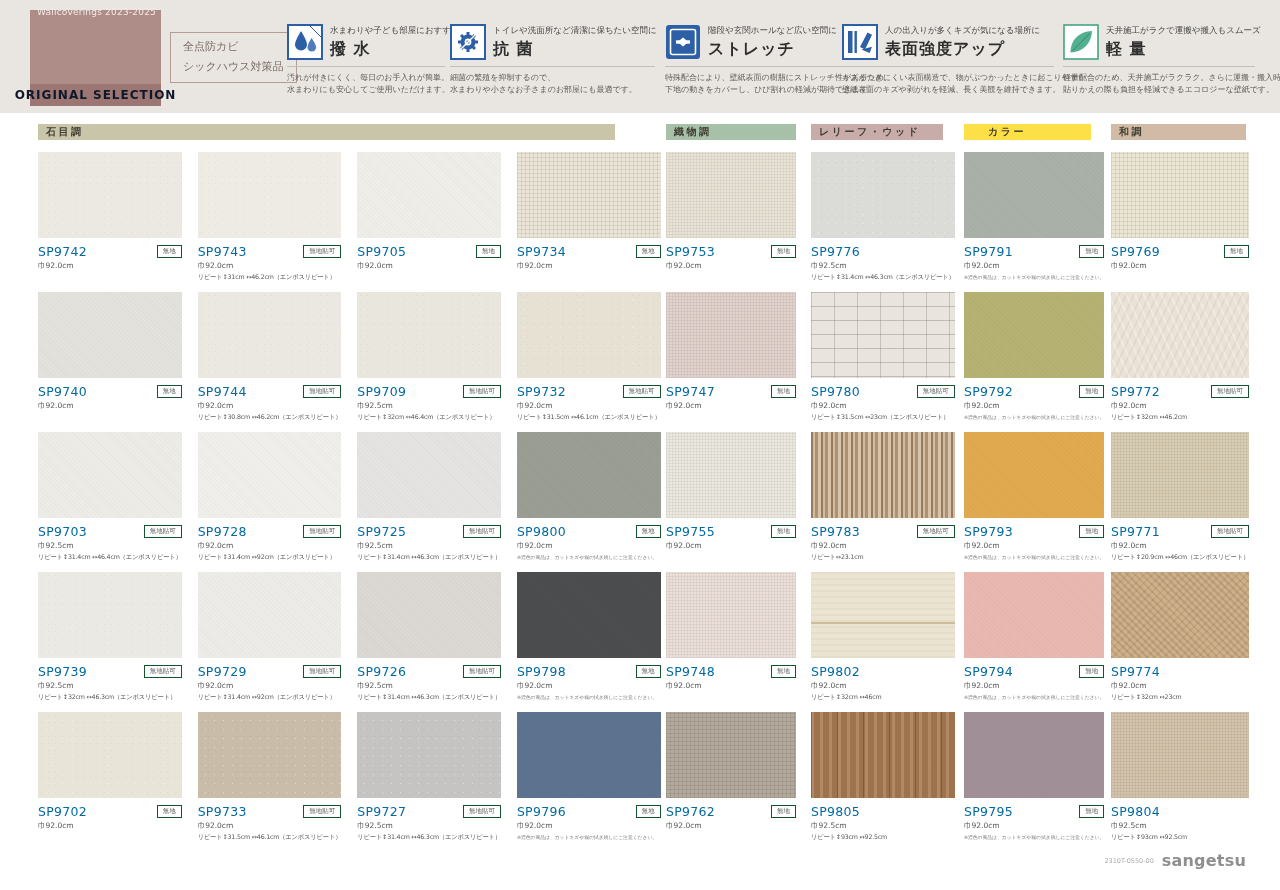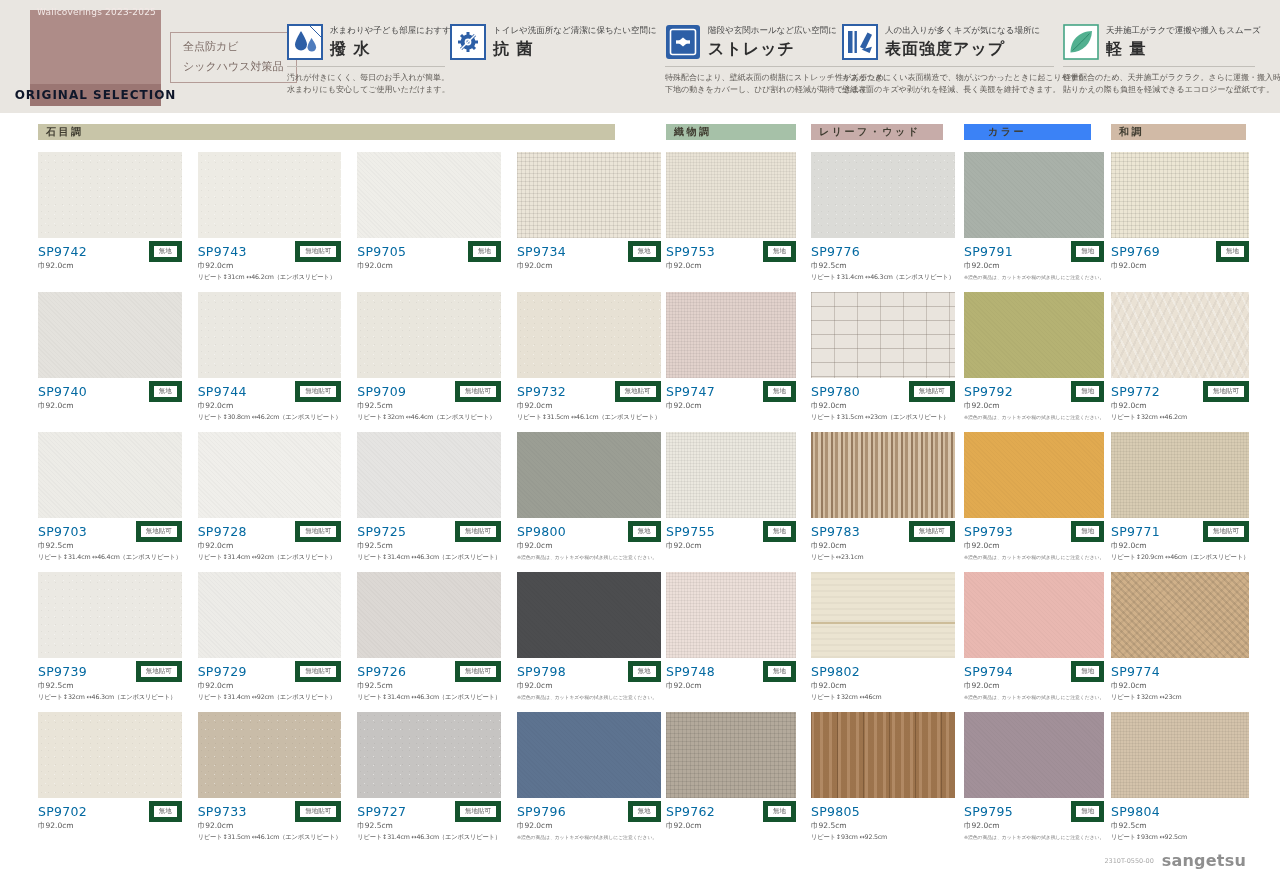--- a/index.html
+++ b/index.html
@@ -39,21 +39,21 @@
   .sec-stone { width:577px; }
   .sec-woven { width:130px; margin-left:51px; }
   .sec-relief { width:132px; margin-left:15px; }
   .sec-color { width:127px; margin-left:21px; }
   .sec-washi { width:135px; margin-left:20px; }
 
   .product { height:140px; overflow:visible; }
   .swatch { height:86px; width:100%; }
   .prow { margin-top:7px; display:flex; justify-content:space-between; align-items:center; height:13px; }
   .pcode { font-size:12.5px; color:#0369a1; letter-spacing:.3px; }
-  .pbadge { font-size:6.5px; color:#555; border:5px solid #14532d; background:#fff; padding:1px 5px; white-space:nowrap; }
+  .pbadge { font-size:6.5px; color:#555; border:1px solid #14532d; background:#fff; padding:1px 5px; white-space:nowrap; }
   .pwidth { font-size:7.5px; color:#555; margin-top:3px; }
   .prepeat { font-size:6.3px; color:#555; margin-top:2px; letter-spacing:-.2px; white-space:nowrap; }
   .pnote { font-size:4.8px; color:#777; margin-top:2.5px; white-space:nowrap; }
   .pat-fine { background-image:repeating-linear-gradient(45deg, rgba(0,0,0,.025) 0 1px, transparent 1px 3px); }
   .pat-stucco { background-image:
       radial-gradient(rgba(0,0,0,.05) 9%, transparent 10%),
       radial-gradient(rgba(255,255,255,.45) 10%, transparent 11%);
       background-size:7px 7px, 9px 9px; background-position:0 0, 3px 4px; }
   .pat-weave { background-image:
       repeating-linear-gradient(0deg, rgba(0,0,0,.05) 0 1px, transparent 1px 3px),
@@ -139,20 +139,24 @@
             <circle cx="18" cy="18" r="3.4" fill="#fff"></circle>
             <rect x="16.6" y="16.6" width="2.8" height="2.8" fill="#2d5fa6"></rect>
             <line x1="4" y1="32" x2="32" y2="4" stroke="#fff" stroke-width="1.4"></line>
           </svg>
         </span>
         <div class="feat-text">
           <div class="ftag">トイレや洗面所など清潔に保ちたい空間に</div>
           <div class="ftitle">抗 菌</div>
         </div>
       </div>
+      <div class="fdesc">
+        <div>細菌の繁殖を抑制するので、</div>
+        <div>水まわりや小さなお子さまのお部屋にも最適です。</div>
+      </div>
     </div>
 
     <div class="feat f2">
       <div class="feat-top">
         <span class="ficon">
           <svg width="36" height="36" viewBox="0 0 36 36">
             <rect x="1" y="1" width="34" height="34" rx="3" fill="#2d5fa6"></rect>
             <rect x="5.5" y="5.5" width="25" height="25" rx="2" fill="none" stroke="#fff" stroke-width="1.6"></rect>
             <line x1="11" y1="18" x2="25" y2="18" stroke="#fff" stroke-width="3.4"></line>
             <path d="M12.5 18 l5.5 -4.6 v9.2 Z" fill="#fff"></path>
@@ -549,21 +553,21 @@
 
     </div>
     <div class="pwidth">巾92.5cm</div>
     <div class="prepeat">リピート↕93cm ↔92.5cm</div>
 
   </div>
 </div>
     </section>
 
     <section class="sec-color">
-      <div class="catbar" style="background: #3b82f6; padding-left: 24px;">
+      <div class="catbar" style="background: #fde047; padding-left: 24px;">
         <span>カラー</span>
       </div>
       <div class="grid grid-1">
   <div class="product">
     <div class="swatch pat-fine" style="background-color: rgb(169, 177, 169);"></div>
     <div class="prow">
       <span class="pcode">SP9791</span>
       <span class="pbadge">無地</span>
     </div>
     <div class="pwidth">巾92.0cm</div>

